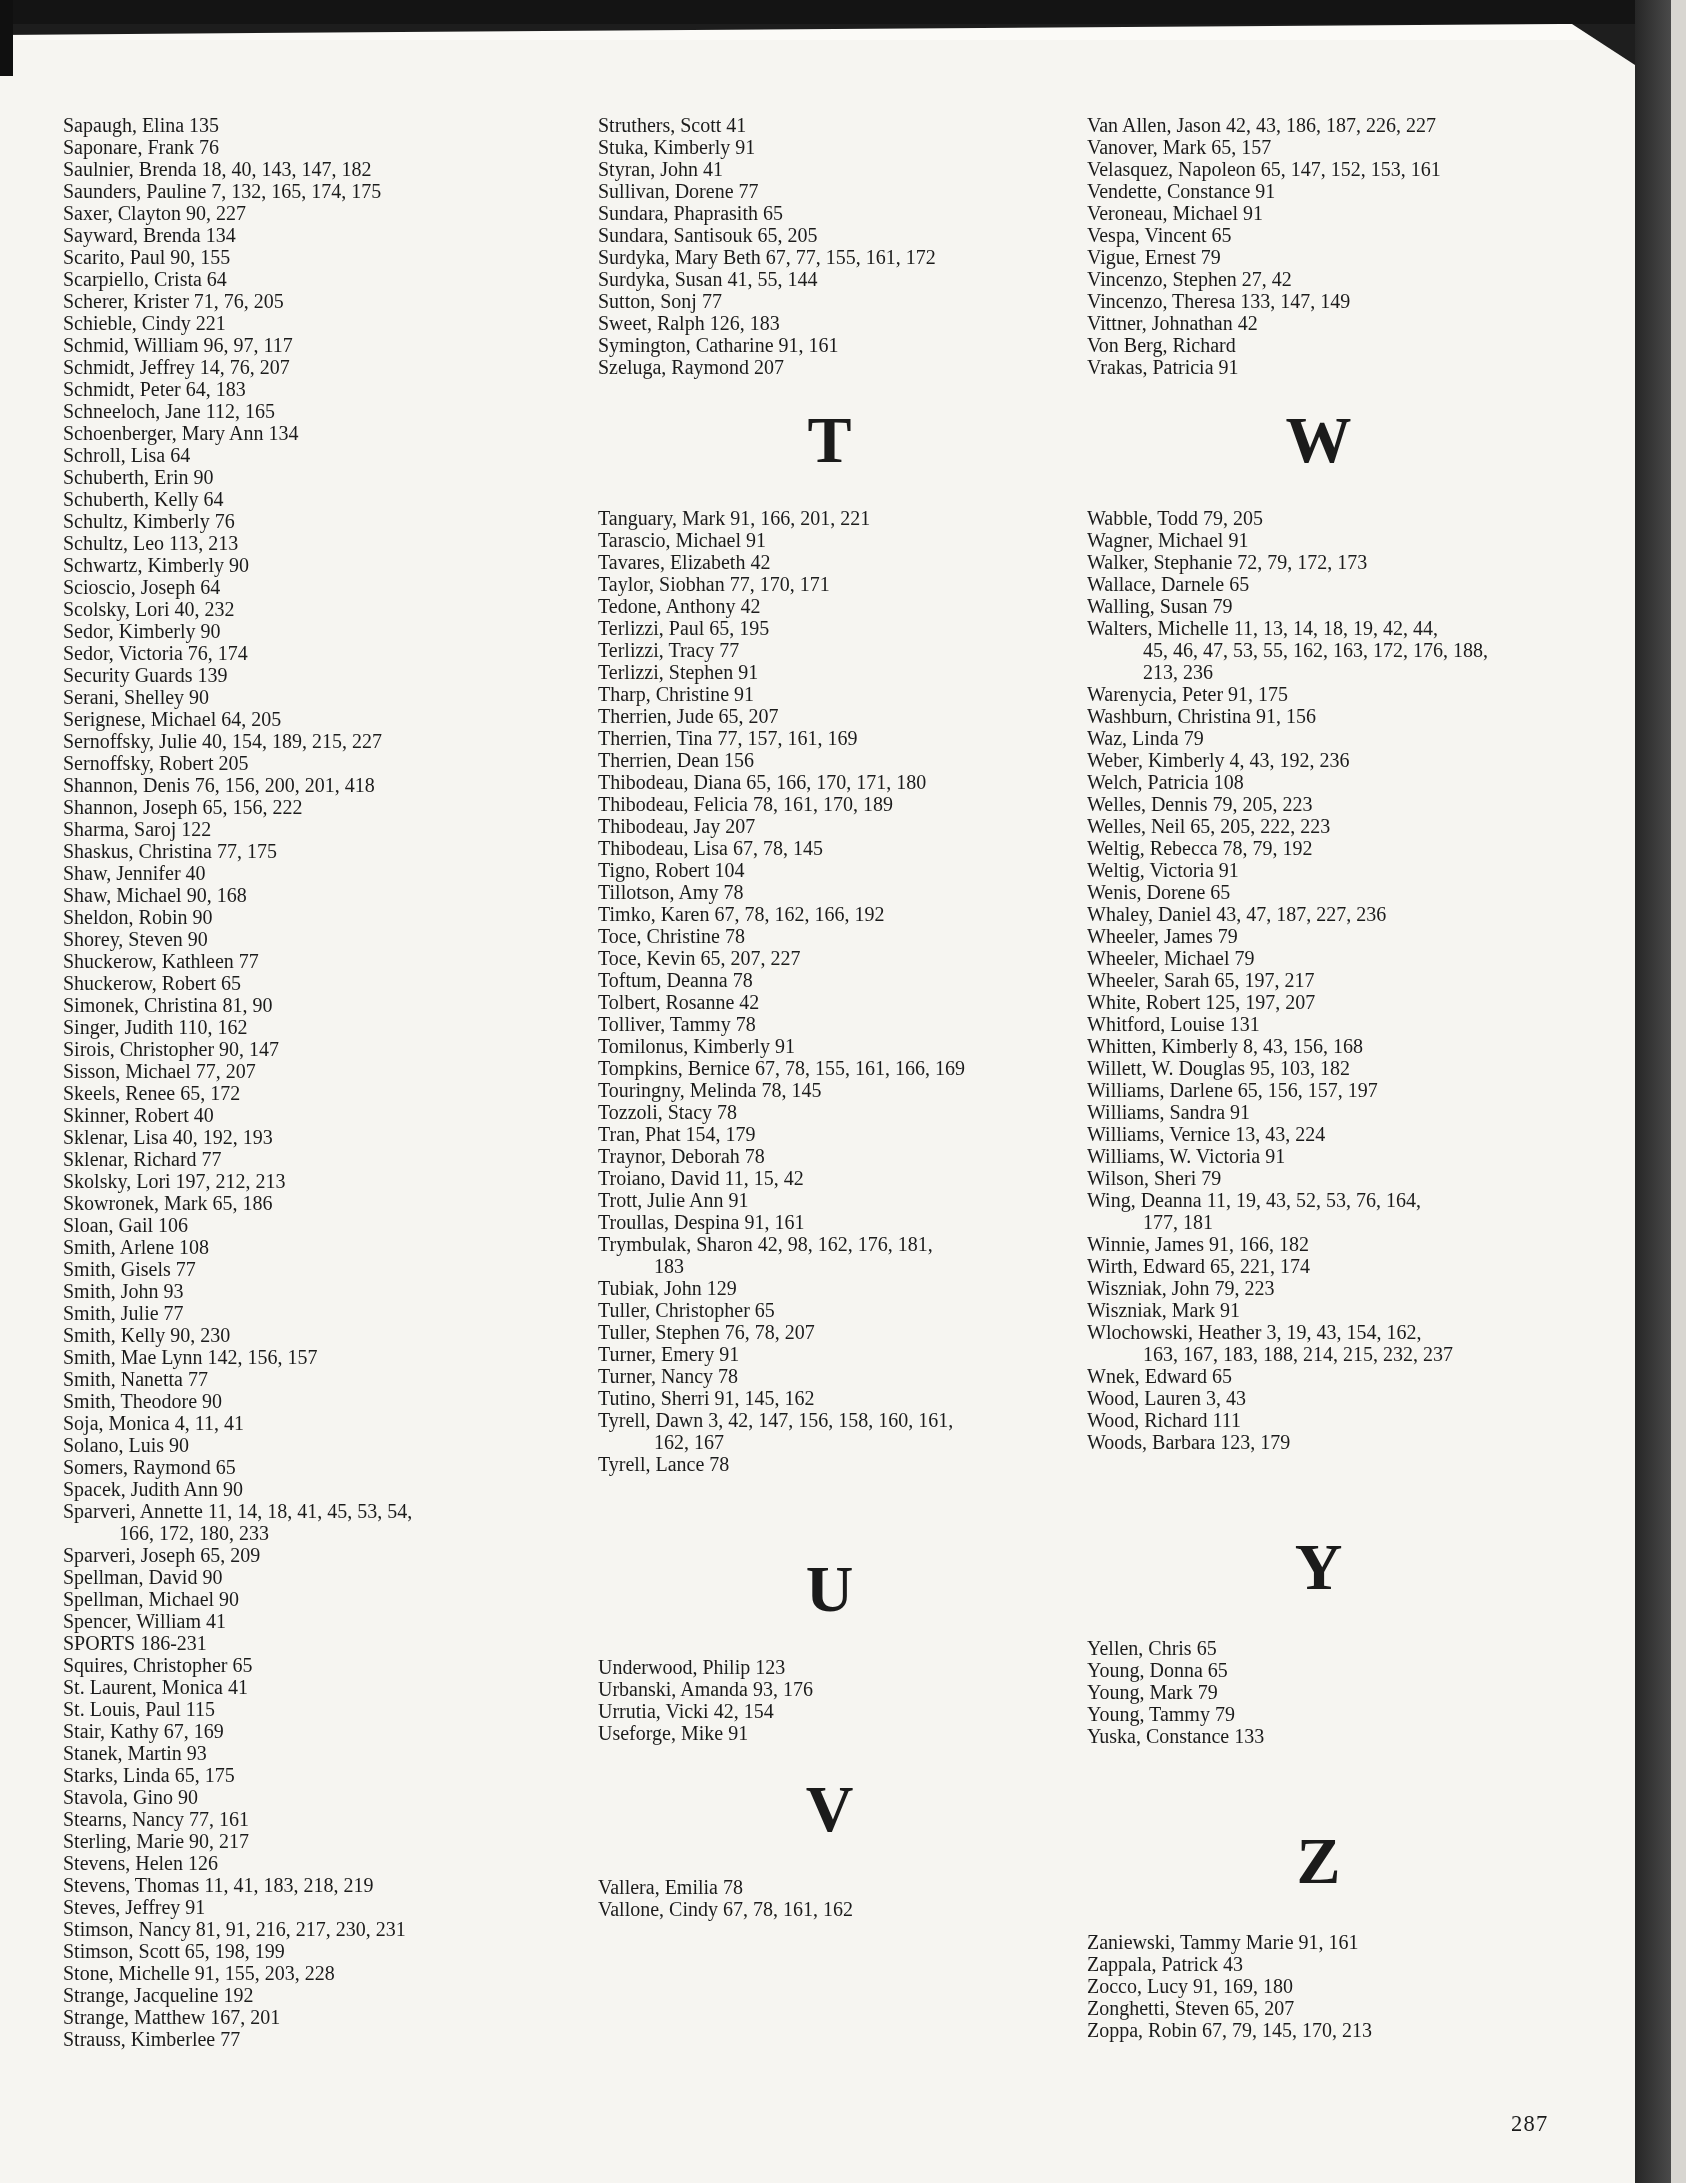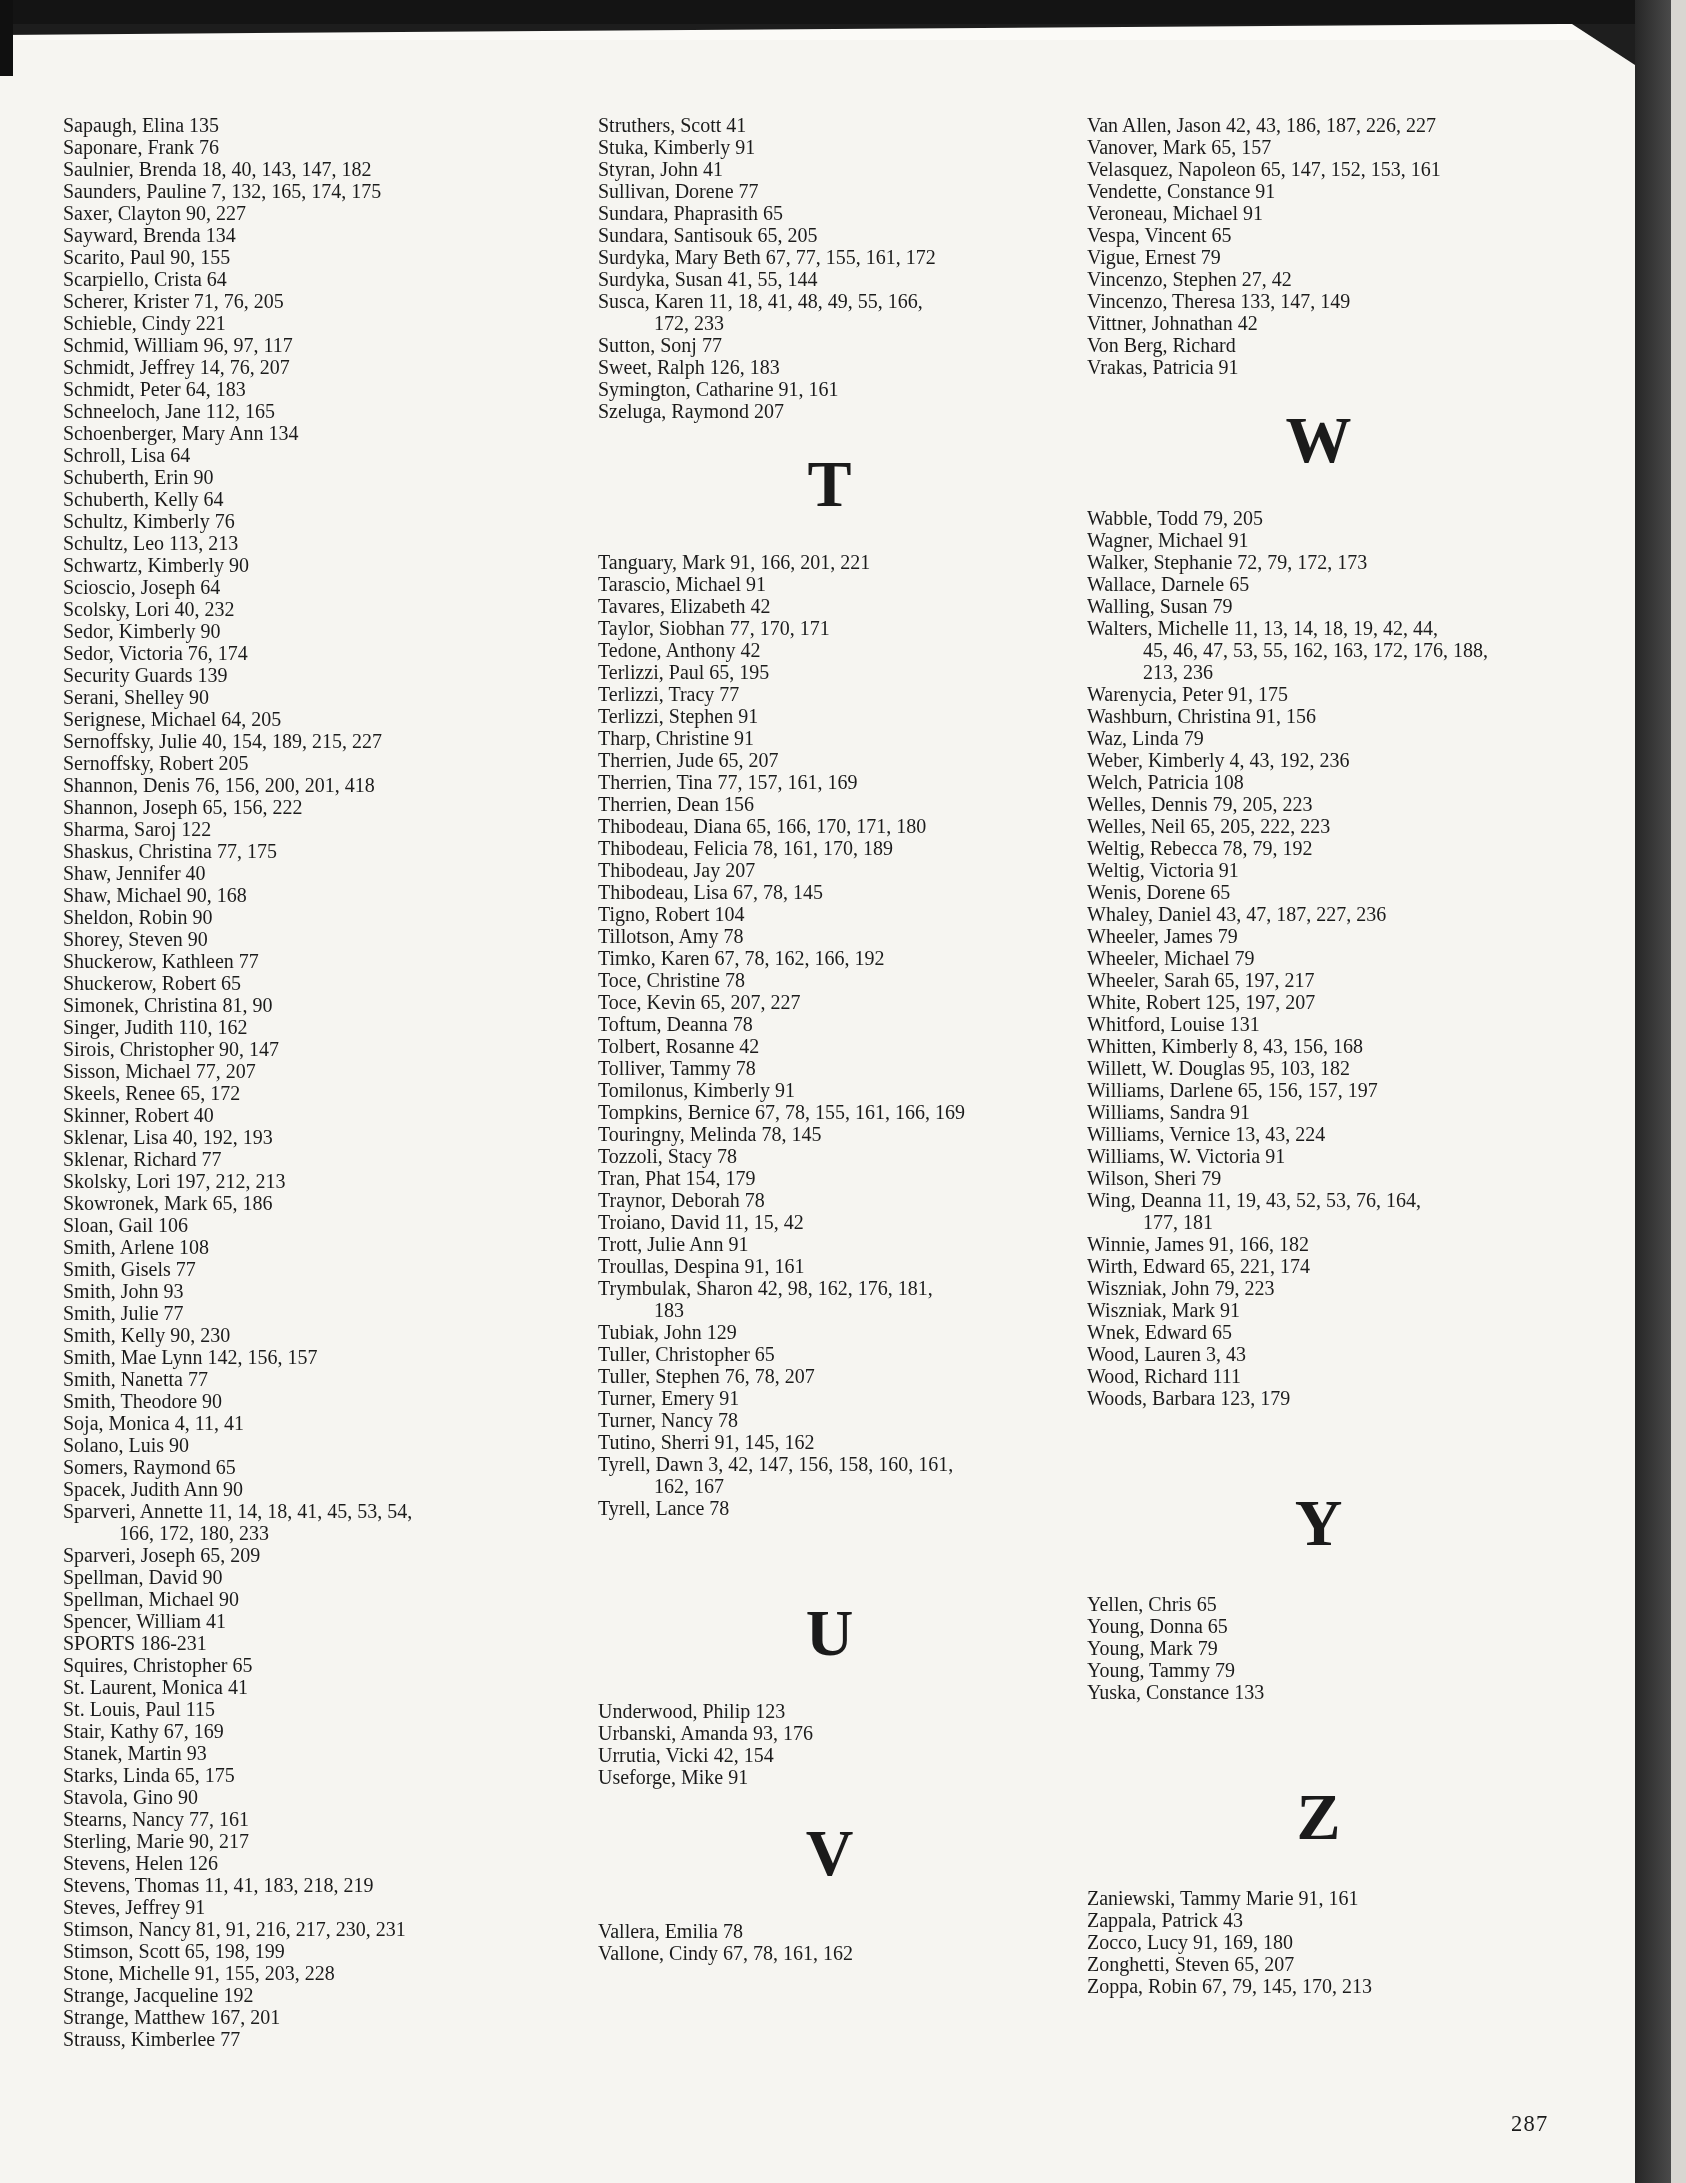--- a/index.html
+++ b/index.html
@@ -343,24 +343,20 @@
       <div class="entry" data-name="index-entry">
         <div class="line" data-name="index-entry-line">Sundara, Santisouk 65, 205</div>
       </div>
       <div class="entry" data-name="index-entry">
         <div class="line" data-name="index-entry-line">Surdyka, Mary Beth 67, 77, 155, 161, 172</div>
       </div>
       <div class="entry" data-name="index-entry">
         <div class="line" data-name="index-entry-line">Surdyka, Susan 41, 55, 144</div>
       </div>
       <div class="entry" data-name="index-entry">
-        <div class="line" data-name="index-entry-line">Susca, Karen 11, 18, 41, 48, 49, 55, 166,</div>
-        <div class="line cont" data-name="index-entry-continuation">172, 233</div>
-      </div>
-      <div class="entry" data-name="index-entry">
         <div class="line" data-name="index-entry-line">Sutton, Sonj 77</div>
       </div>
       <div class="entry" data-name="index-entry">
         <div class="line" data-name="index-entry-line">Sweet, Ralph 126, 183</div>
       </div>
       <div class="entry" data-name="index-entry">
         <div class="line" data-name="index-entry-line">Symington, Catharine 91, 161</div>
       </div>
       <div class="entry" data-name="index-entry">
         <div class="line" data-name="index-entry-line">Szeluga, Raymond 207</div>
@@ -652,20 +648,24 @@
       <div class="entry" data-name="index-entry">
         <div class="line" data-name="index-entry-line">Wirth, Edward 65, 221, 174</div>
       </div>
       <div class="entry" data-name="index-entry">
         <div class="line" data-name="index-entry-line">Wiszniak, John 79, 223</div>
       </div>
       <div class="entry" data-name="index-entry">
         <div class="line" data-name="index-entry-line">Wiszniak, Mark 91</div>
       </div>
       <div class="entry" data-name="index-entry">
+        <div class="line" data-name="index-entry-line">Wlochowski, Heather 3, 19, 43, 154, 162,</div>
+        <div class="line cont" data-name="index-entry-continuation">163, 167, 183, 188, 214, 215, 232, 237</div>
+      </div>
+      <div class="entry" data-name="index-entry">
         <div class="line" data-name="index-entry-line">Wnek, Edward 65</div>
       </div>
       <div class="entry" data-name="index-entry">
         <div class="line" data-name="index-entry-line">Wood, Lauren 3, 43</div>
       </div>
       <div class="entry" data-name="index-entry">
         <div class="line" data-name="index-entry-line">Wood, Richard 111</div>
       </div>
       <div class="entry" data-name="index-entry">
         <div class="line" data-name="index-entry-line">Woods, Barbara 123, 179</div>

